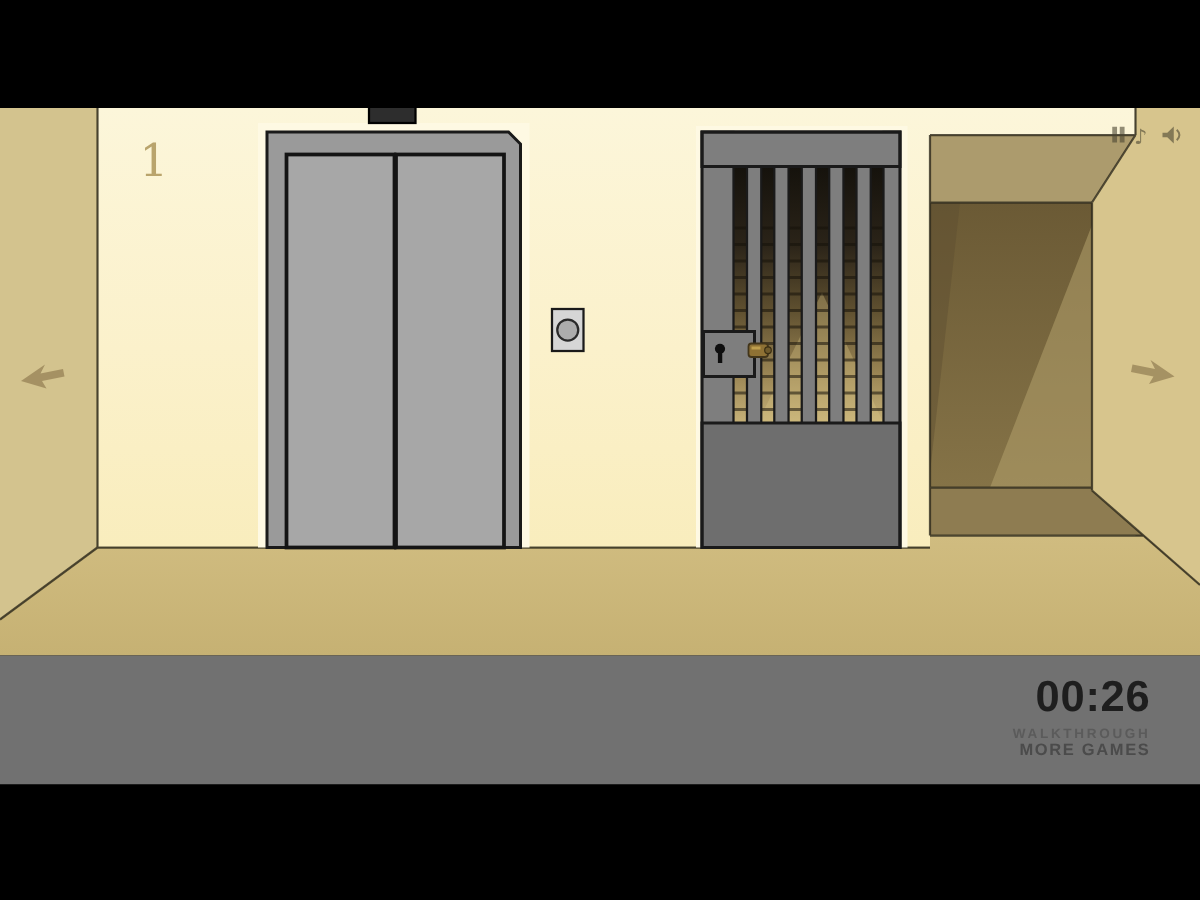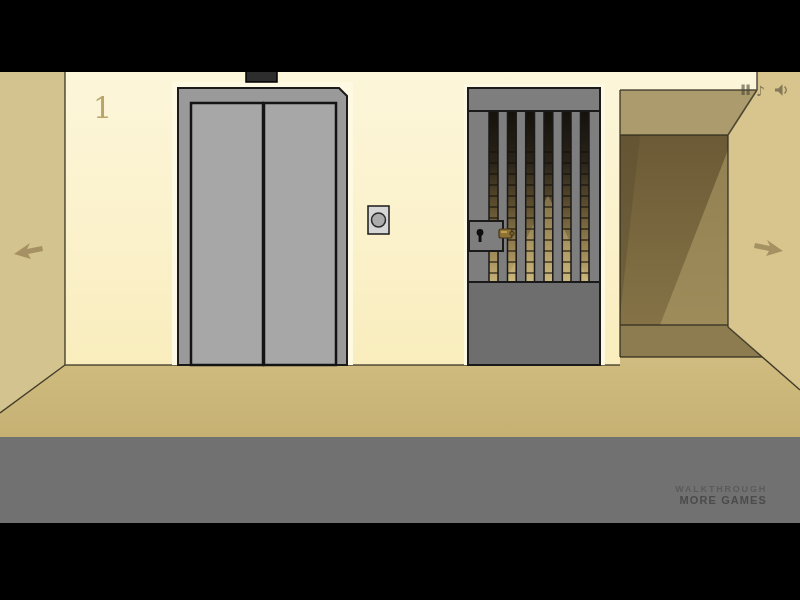--- a/index.html
+++ b/index.html
@@ -172,16 +172,17 @@
       </g>
     </g>
 
     <rect x="0" y="437" width="800" height="86" fill="#717171"></rect>
     <rect x="0" y="0" width="800" height="72" fill="#000000"></rect>
     <rect x="0" y="523" width="800" height="77" fill="#000000"></rect>
   </svg>
 
   <div class="floor-number">1</div>
 
+  <div class="hud-text timer">00:26</div>
   <div class="hud-text walkthrough">WALKTHROUGH</div>
   <div class="hud-text moregames">MORE GAMES</div>
 
 </div>
 
 </body></html>

